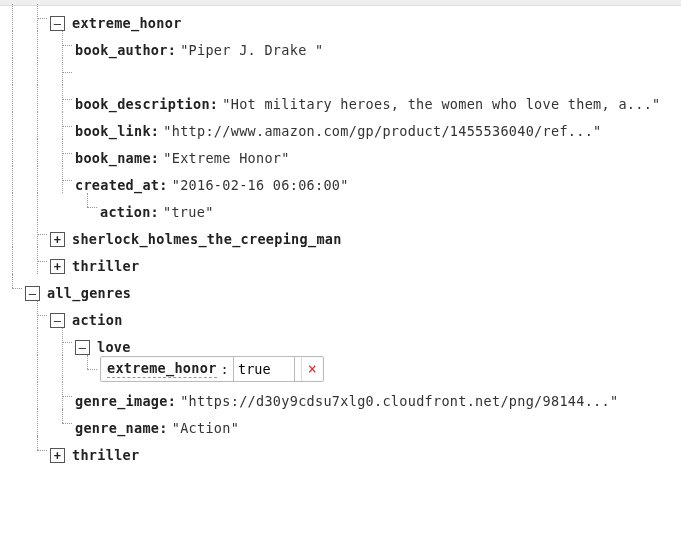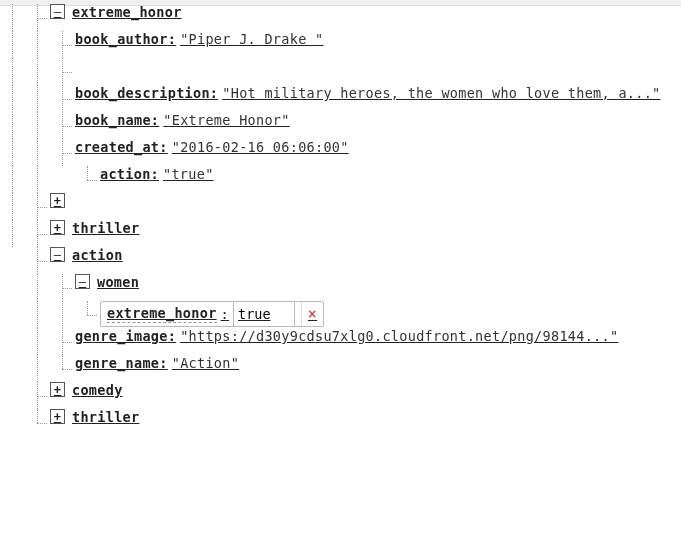--- a/index.html
+++ b/index.html
@@ -11,24 +11,23 @@
     color: #222;
     background: #fff;
     width: 681px;
     height: 536px;
     overflow: hidden;
     letter-spacing: 0.3px;
   }
   .tree { padding: 4px 0 0 0; }
   .row {
     display: flex;
-    align-items: flex-start;
+    align-items: flex-end;
     height: 27px;
     white-space: nowrap;
-    text-decoration: underline;
   }
   .guides { display: flex; align-items: center; height: 27px; }
   .guide {
     display: inline-block;
     width: 25px;
     height: 27px;
     position: relative;
     flex: none;
   }
   .guide.v::before {
@@ -179,20 +178,28 @@
         <span class="guide branch cont"></span>
       </span>
     <span><span class="key">book_description</span><span class="colon">:</span><span class="val">"Hot military heroes, the women who love them, a..."</span></span>
   </div>
   <div class="row">
     <span class="guides">
         <span class="guide v"></span>
         <span class="guide v"></span>
         <span class="guide branch cont"></span>
       </span>
+    <span><span class="key">book_link</span><span class="colon">:</span><span class="val">"http://www.amazon.com/gp/product/1455536040/ref..."</span></span>
+  </div>
+  <div class="row">
+    <span class="guides">
+        <span class="guide v"></span>
+        <span class="guide v"></span>
+        <span class="guide branch cont"></span>
+      </span>
     <span><span class="key">book_name</span><span class="colon">:</span><span class="val">"Extreme Honor"</span></span>
   </div>
   <div class="row">
     <span class="guides">
         <span class="guide v"></span>
         <span class="guide v"></span>
         <span class="guide branch cont"></span>
       </span>
     <span><span class="key">created_at</span><span class="colon">:</span><span class="val">"2016-02-16 06:06:00"</span></span>
   </div>
@@ -206,48 +213,56 @@
       </span>
     <span><span class="key">action</span><span class="colon">:</span><span class="val">"true"</span></span>
   </div>
 
   <div class="row">
     <span class="guides">
         <span class="guide v"></span>
         <span class="guide branch cont"></span>
       </span>
     <span class="toggle plus"></span>
+    <span class="key">sherlock_holmes_the_creeping_man</span>
   </div>
   <div class="row">
     <span class="guides">
         <span class="guide v"></span>
         <span class="guide branch cont"></span>
       </span>
     <span class="toggle plus"></span>
     <span class="key">thriller</span>
   </div>
 
+  <div class="row">
+    <span class="guides">
+        <span class="guide last"></span>
+      </span>
+    <span class="toggle minus"></span>
+    <span class="key">all_genres</span>
+  </div>
 
   <div class="row">
     <span class="guides">
         <span class="guide"></span>
         <span class="guide branch cont"></span>
       </span>
     <span class="toggle minus"></span>
     <span class="key">action</span>
   </div>
 
   <div class="row">
     <span class="guides">
         <span class="guide"></span>
         <span class="guide v"></span>
         <span class="guide branch cont"></span>
       </span>
     <span class="toggle minus"></span>
-    <span class="key">women</span>
+    <span class="key">love</span>
   </div>
 
   <div class="row">
     <span class="guides">
         <span class="guide"></span>
         <span class="guide v"></span>
         <span class="guide v"></span>
         <span class="guide last"></span>
       </span>
     <span class="edit-row">
@@ -269,28 +284,20 @@
 
   <div class="row">
     <span class="guides">
         <span class="guide"></span>
         <span class="guide v"></span>
         <span class="guide last"></span>
       </span>
     <span><span class="key">genre_name</span><span class="colon">:</span><span class="val">"Action"</span></span>
   </div>
 
-  <div class="row">
-    <span class="guides">
-        <span class="guide"></span>
-        <span class="guide branch cont"></span>
-      </span>
-    <span class="toggle plus"></span>
-    <span class="key">comedy</span>
-  </div>
 
   <div class="row">
     <span class="guides">
         <span class="guide"></span>
         <span class="guide last"></span>
       </span>
     <span class="toggle plus"></span>
     <span class="key">thriller</span>
   </div>
 

